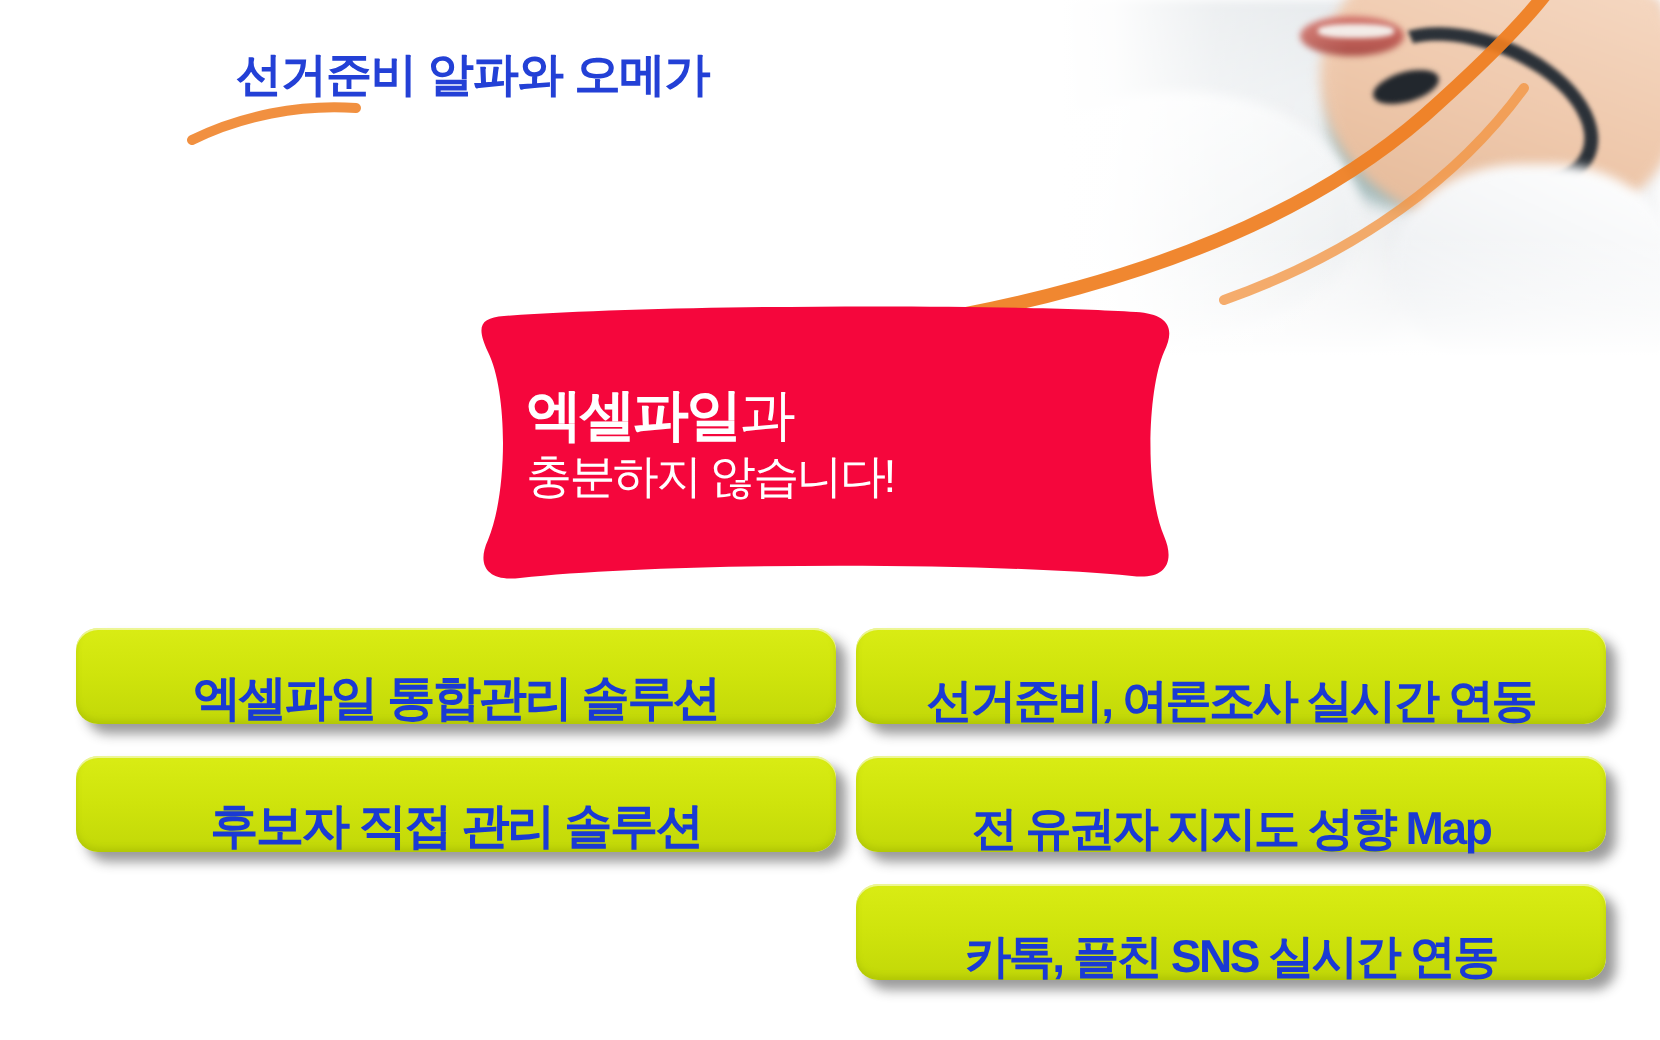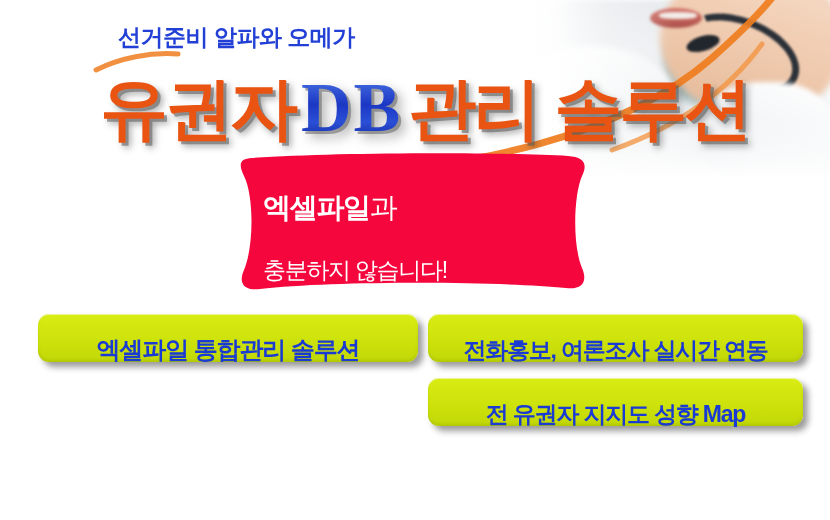--- a/index.html
+++ b/index.html
@@ -215,21 +215,20 @@
     align-items: flex-start;
     padding-left: 47px;
     box-sizing: border-box;
     color: #ffffff;
     line-height: 1.08;
   }
   .ribbon-line {
     font-size: 28px;
     letter-spacing: -1.3px;
     white-space: nowrap;
-    margin-top: 32px;
   }
   .ribbon-line.l1, .ribbon-line.l2 { margin-bottom: 3px; }
   .ribbon-line .hl { font-weight: bold; }
   .ribbon-line .lt { font-weight: normal; }
   .ribbon-line.l3 { font-weight: normal; font-size: 23px; }
 
   
   .btn-grid {
     position: absolute;
     left: 0;
@@ -288,25 +287,20 @@
   </div>
 
   <svg class="swoosh" viewBox="0 0 830 200" preserveAspectRatio="none">
     <path d="M 330 175 C 470 168, 620 138, 712 58 C 748 26, 766 6, 775 -6" stroke="#ef7d1e" stroke-width="7" fill="none" stroke-linecap="round" opacity="0.92"></path>
     <path d="M 612 150 C 680 126, 730 88, 762 44" stroke="#f3913c" stroke-width="5" fill="none" stroke-linecap="round" opacity="0.75"></path>
     <path d="M 96 70 C 120 58, 150 52, 178 54" stroke="#ef7d1e" stroke-width="5" fill="none" stroke-linecap="round" opacity="0.85"></path>
   </svg>
 
   <div class="subtitle">선거준비 알파와 오메가</div>
 
-  <div class="title">
-    <span class="title-kr">유권자</span>
-    <span class="title-db">DB</span>
-    <span class="title-kr">관리 솔루션</span>
-  </div>
 
   <div class="ribbon">
     <svg viewBox="0 0 400 140" preserveAspectRatio="none">
       <path d="M 36 6
                C 120 0, 290 0, 352 4
                C 368 5, 372 12, 366 24
                C 358 42, 356 92, 366 116
                C 372 130, 366 138, 350 136
                C 280 129, 116 129, 44 137
                C 28 139, 22 131, 28 118
@@ -320,26 +314,32 @@
       <div class="ribbon-line l3">충분하지  않습니다!</div>
     </div>
   </div>
 
   <div class="btn-grid">
 
     <div class="btn-col left">
       <div class="feat-btn">
         <span>엑셀파일 통합관리 솔루션</span>
       </div>
+      <div class="feat-btn">
+        <span>후보자 직접 관리 솔루션</span>
+      </div>
     </div>
 
     <div class="btn-col right">
       <div class="feat-btn">
-        <span>전화홍보, 여론조사 실시간 연동</span>
+        <span>선거준비, 여론조사 실시간 연동</span>
       </div>
       <div class="feat-btn">
         <span>전 유권자 지지도 성향 Map</span>
       </div>
+      <div class="feat-btn">
+        <span>카톡, 플친 SNS 실시간 연동</span>
+      </div>
     </div>
 
   </div>
 
 </div>
 
 </body></html>

